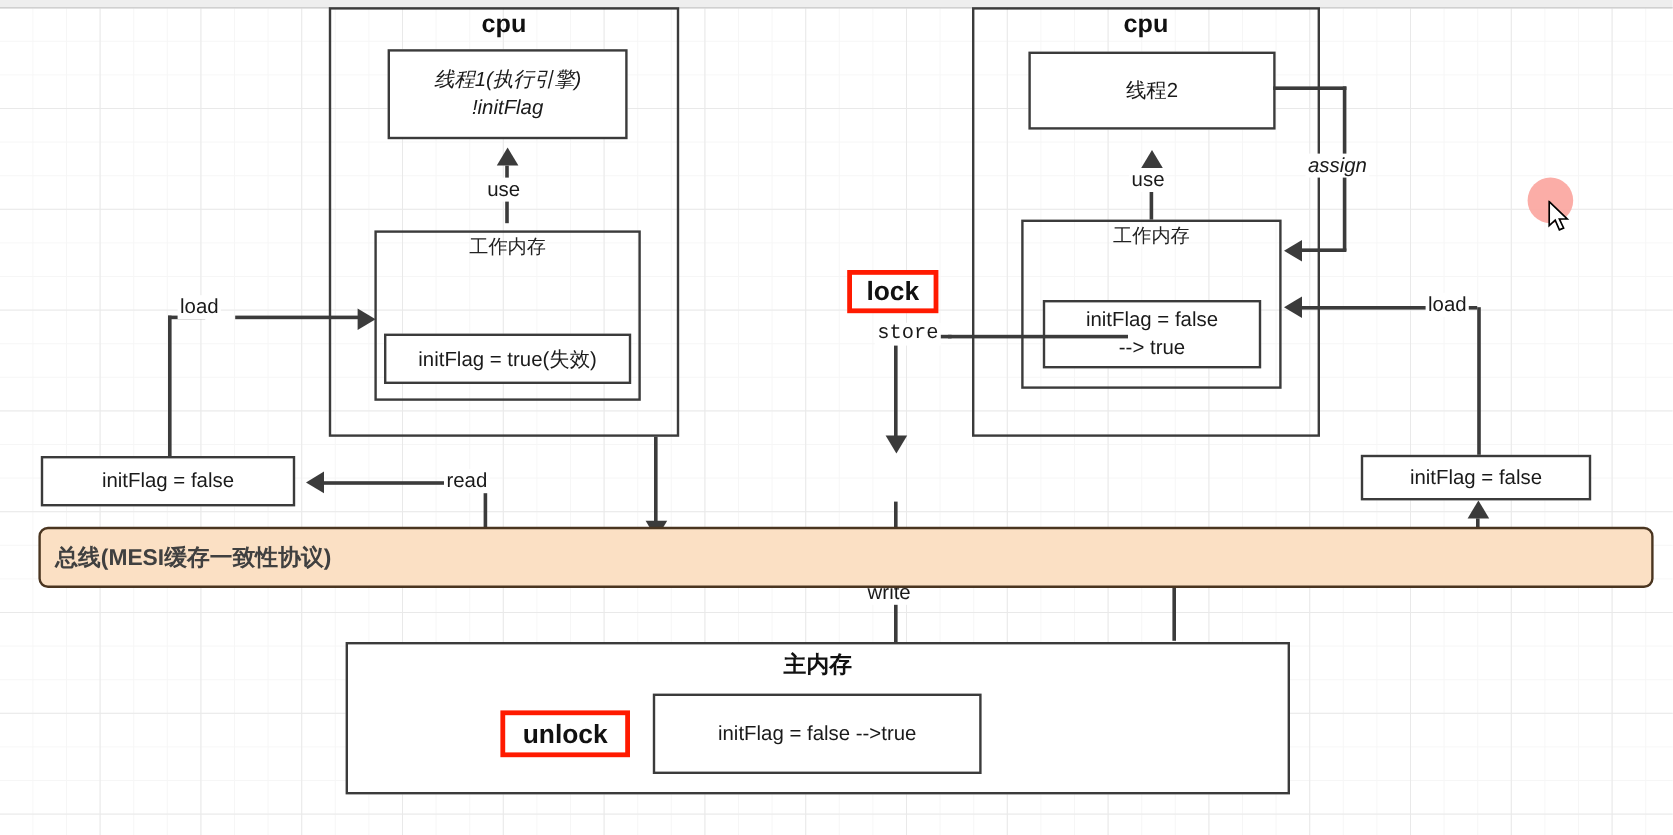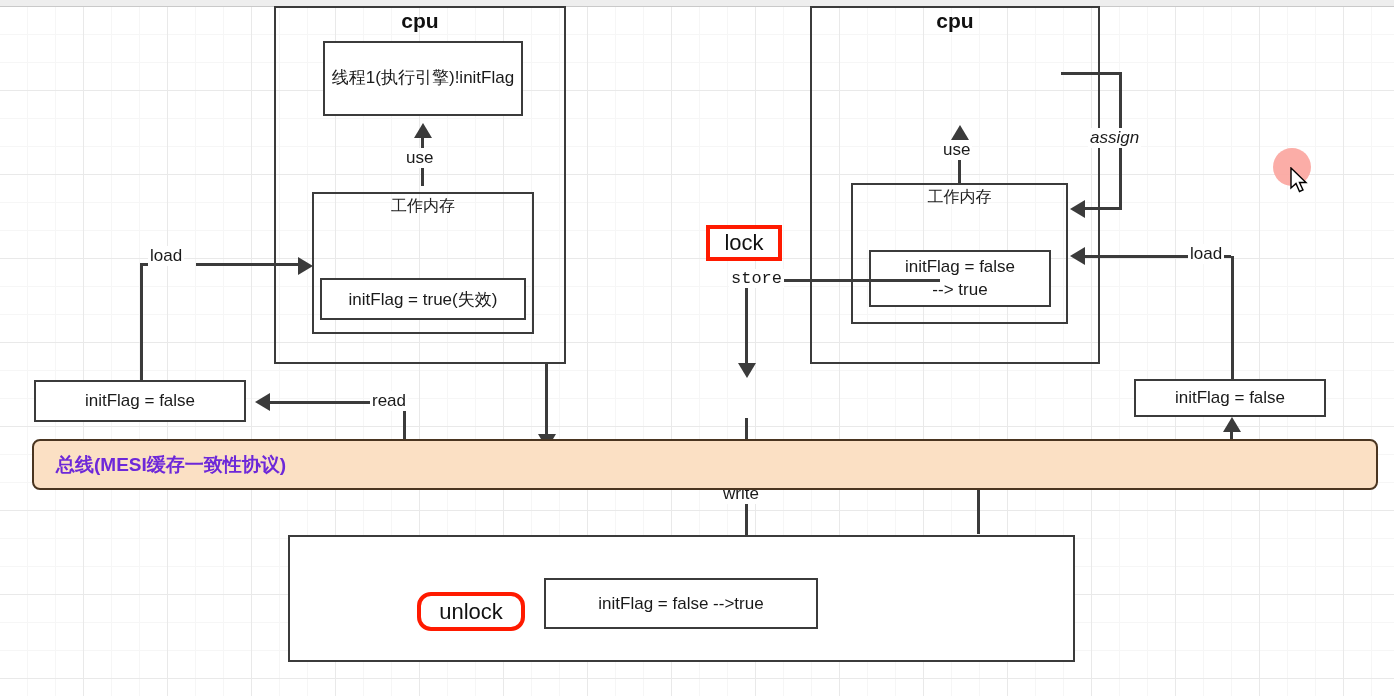--- a/index.html
+++ b/index.html
@@ -44,43 +44,43 @@
   
   .ah{position:absolute;width:0;height:0;}
   .ah-up{border-left:9px solid transparent;border-right:9px solid transparent;border-bottom:15px solid #3b3b3b;}
   .ah-dn{border-left:9px solid transparent;border-right:9px solid transparent;border-top:15px solid #3b3b3b;}
   .ah-lf{border-top:9px solid transparent;border-bottom:9px solid transparent;border-right:15px solid #3b3b3b;}
   .ah-rt{border-top:9px solid transparent;border-bottom:9px solid transparent;border-left:15px solid #3b3b3b;}
 
   
   #bus{position:absolute;box-sizing:border-box;border:2px solid #4a3520;border-radius:8px;
        background:#fbe0c4;display:flex;align-items:center;}
-  #bus span{font-weight:bold;font-size:19px;color:#6d28d9;padding-left:22px;}
+  #bus span{font-weight:bold;font-size:19px;color:#404040;padding-left:12px;}
 
   
   .redbadge{position:absolute;box-sizing:border-box;border:4px solid #ff1a00;background:#ffffff;
             display:flex;align-items:center;justify-content:center;
-            font-weight:normal;font-size:22px;color:#111;}
+            font-weight:bold;font-size:22px;color:#111;}
 
   
   #click-dot{position:absolute;width:38px;height:38px;border-radius:50%;
              background:#fba6a0;opacity:.92;}
   #cursor{position:absolute;width:20px;height:28px;}
 </style>
 </head>
 <body>
 
 <div id="canvas">
 
   <div id="topbar"></div>
 
   <div class="cpu-frame" style="left:274px;top:6px;width:292px;height:358px;"></div>
   <div class="cpu-label" style="left:274px;top:9px;width:292px;">cpu</div>
 
-  <div class="box" style="left:323px;top:41px;width:200px;height:75px;font-size:17px;line-height:1.35;">
+  <div class="box" style="left:323px;top:41px;width:200px;height:75px;flex-direction:column;font-size:17px;line-height:1.35;font-style:italic;">
     <div>线程1(执行引擎)</div>
     <div>!initFlag</div>
   </div>
 
   <div class="ln vl" style="left:421px;top:138px;height:48px;"></div>
   <div class="ah ah-up" style="left:414px;top:123px;"></div>
   <div class="lbl" style="left:404px;top:148px;">use</div>
 
   <div class="wm" style="left:312px;top:192px;width:222px;height:142px;"></div>
   <div class="wm-label" style="left:312px;top:196px;width:222px;">工作内存</div>
@@ -98,20 +98,21 @@
   <div class="ln hl" style="left:270px;top:401px;width:133px;"></div>
   <div class="ah ah-lf" style="left:255px;top:393px;"></div>
   <div class="lbl" style="left:370px;top:391px;">read</div>
 
   <div class="ln vl" style="left:545px;top:364px;height:75px;"></div>
   <div class="ah ah-dn" style="left:538px;top:434px;"></div>
 
   <div class="cpu-frame" style="left:810px;top:6px;width:290px;height:358px;"></div>
   <div class="cpu-label" style="left:810px;top:9px;width:290px;">cpu</div>
 
+  <div class="box" style="left:857px;top:43px;width:206px;height:65px;font-size:17px;">线程2</div>
 
   <div class="ln vl" style="left:958px;top:140px;height:43px;"></div>
   <div class="ah ah-up" style="left:951px;top:125px;"></div>
   <div class="lbl" style="left:941px;top:140px;">use</div>
 
   <div class="wm" style="left:851px;top:183px;width:217px;height:141px;"></div>
   <div class="wm-label" style="left:851px;top:187px;width:217px;">工作内存</div>
   <div class="box" style="left:869px;top:250px;width:182px;height:57px;flex-direction:column;font-size:17px;line-height:1.3;">
     <div>initFlag = false</div>
     <div>--&gt; true</div>
@@ -147,23 +148,24 @@
   <div class="ln vl" style="left:1230px;top:432px;height:44px;"></div>
   <div class="ah ah-up" style="left:1223px;top:417px;"></div>
   <div class="ln vl" style="left:977px;top:474px;height:60px;"></div>
   <div class="lbl" style="left:1077px;top:464px;">read</div>
 
   <div id="bus" style="left:32px;top:439px;width:1346px;height:51px;">
     <span>总线(MESI缓存一致性协议)</span>
   </div>
 
   <div class="cpu-frame" style="left:288px;top:535px;width:787px;height:127px;background:#ffffff;"></div>
+  <div class="cpu-label" style="left:288px;top:541px;width:787px;font-size:19px;">主内存</div>
 
-  <div class="redbadge" style="left:417px;top:592px;width:108px;height:39px;border-radius:14px;">unlock</div>
+  <div class="redbadge" style="left:417px;top:592px;width:108px;height:39px;">unlock</div>
 
-  <div class="box" style="left:544px;top:578px;width:274px;height:51px;font-size:17px;">initFlag = false --&gt;true</div>
+  <div class="box" style="left:544px;top:578px;width:274px;height:67px;font-size:17px;">initFlag = false --&gt;true</div>
 
   <div id="click-dot" style="left:1273px;top:148px;"></div>
   <svg id="cursor" style="left:1290px;top:167px;" viewBox="0 0 20 28">
     <polygon points="1,1 1,21 6,16.5 9.5,24.5 13,23 9.5,15.5 16,15.5" fill="#ffffff" stroke="#000000" stroke-width="1.4"></polygon>
   </svg>
 
 </div>
 
 </body></html>

